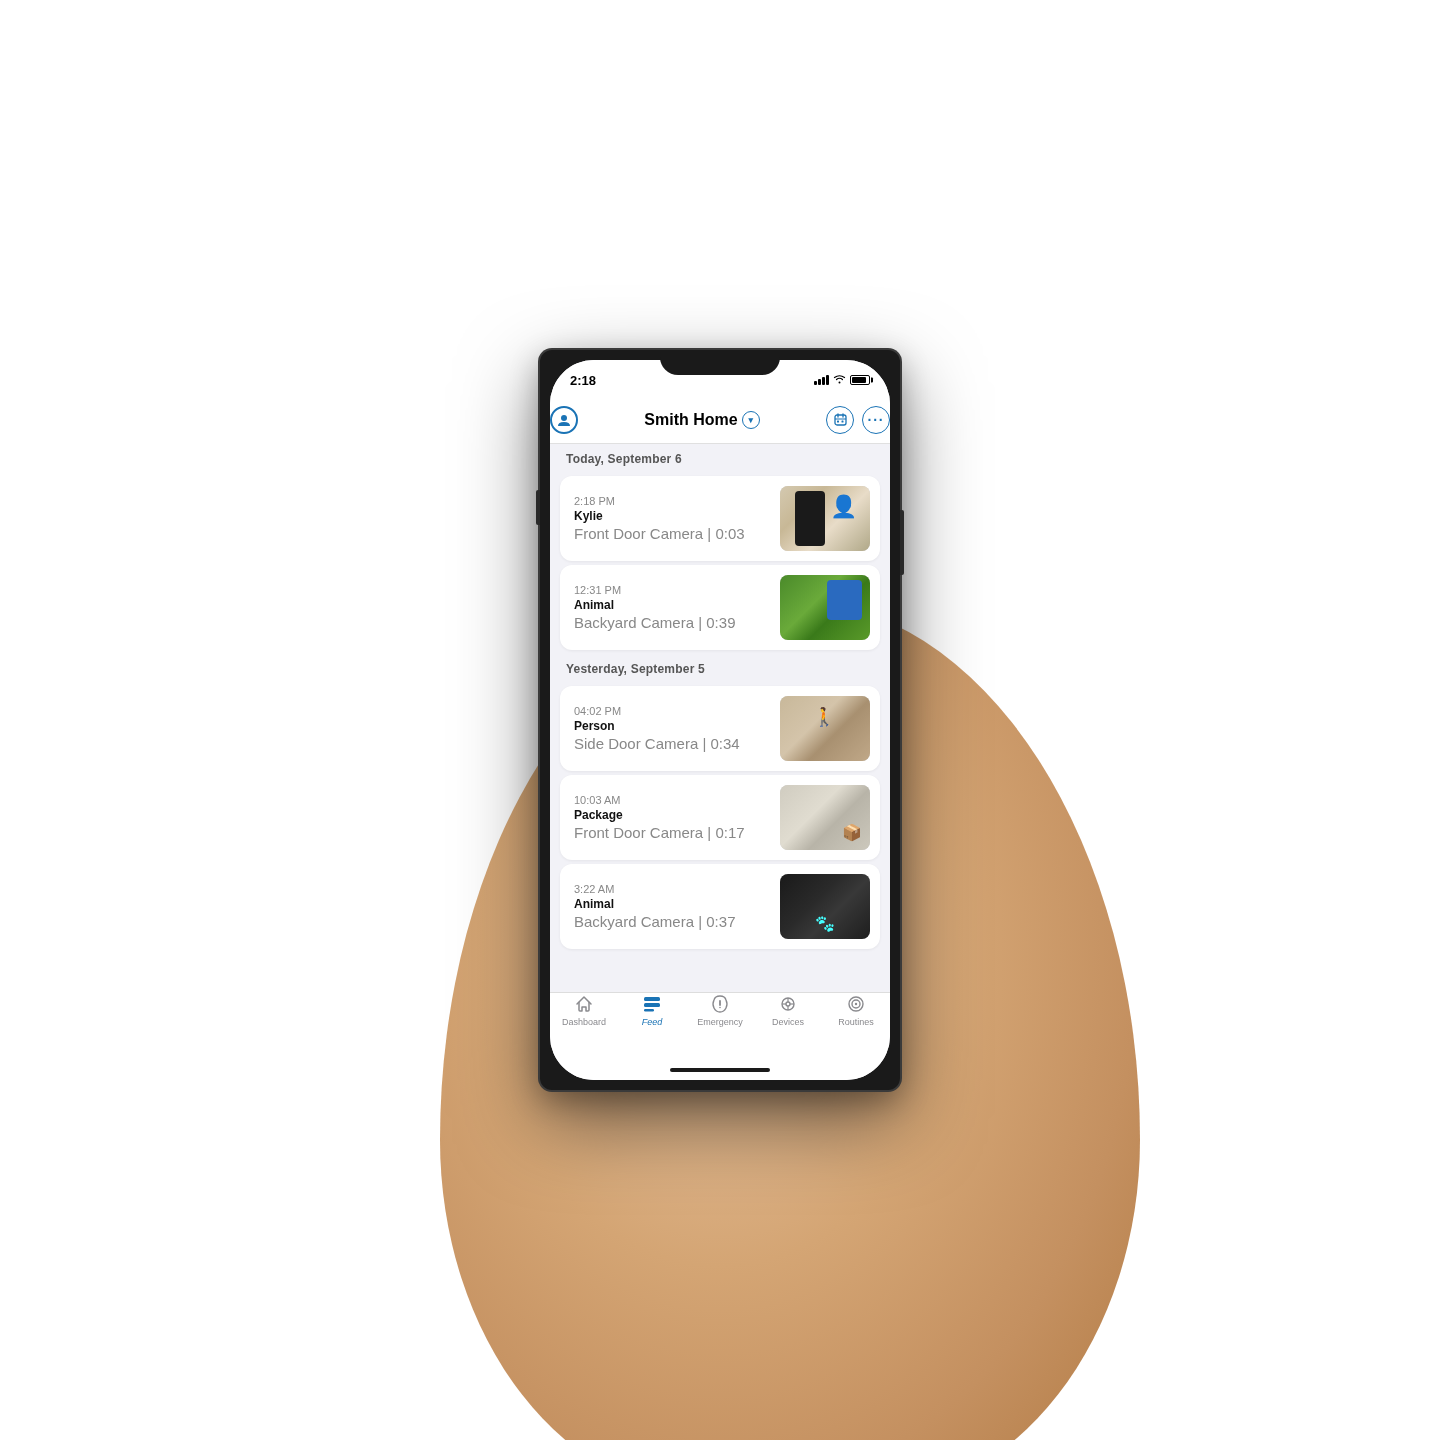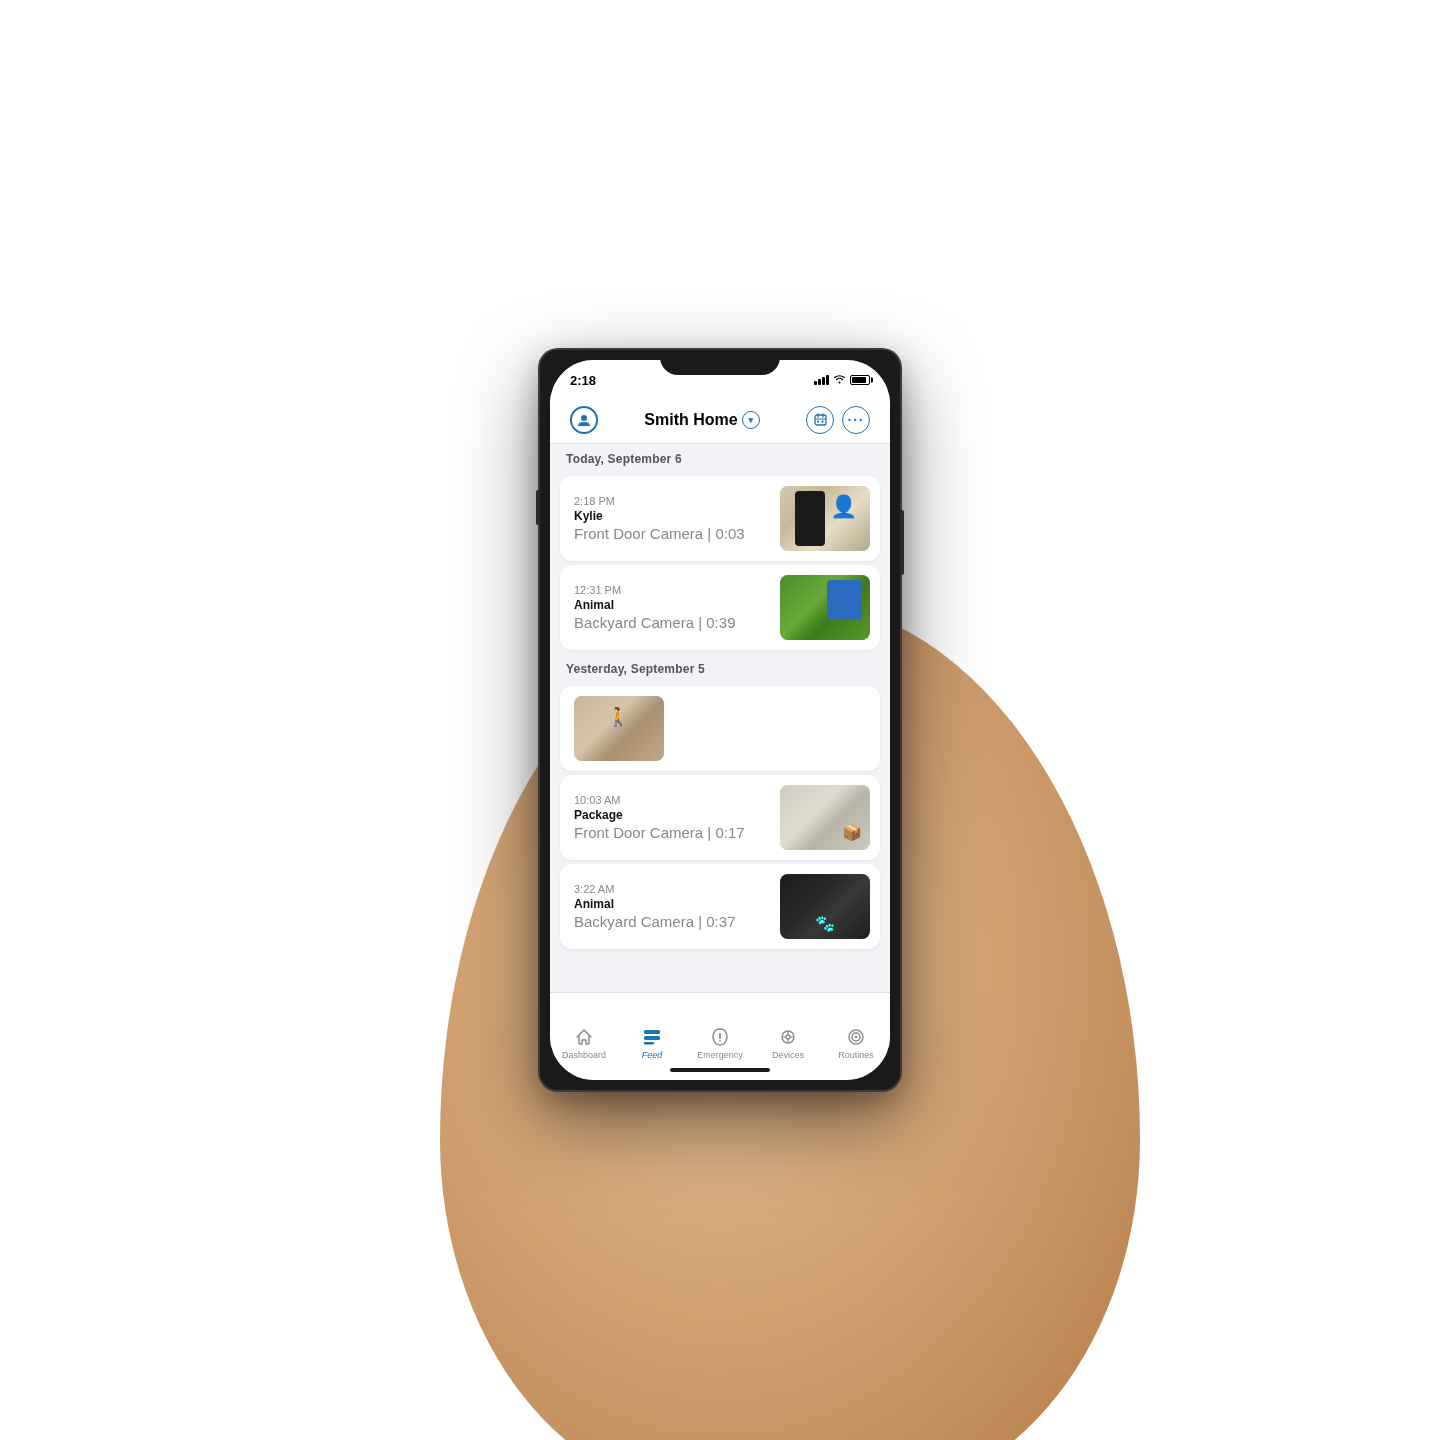--- a/index.html
+++ b/index.html
@@ -37,21 +37,21 @@
       z-index: 1;
     }
 
     
     .phone {
       position: relative;
       z-index: 10;
       width: 360px;
       height: 740px;
       background: #1a1a1a;
-      border-radius: 18px;
+      border-radius: 12px;
       box-shadow:
         0 0 0 2px #3a3a3a,
         0 30px 80px rgba(0,0,0,0.5),
         0 10px 30px rgba(0,0,0,0.3);
       display: flex;
       flex-direction: column;
       align-items: center;
       justify-content: center;
       overflow: visible;
     }
@@ -152,21 +152,21 @@
       border-radius: 1px;
     }
 
     
     .app-header {
       background: #ffffff;
       height: 48px;
       display: flex;
       align-items: center;
       justify-content: space-between;
-      padding: 0 20px;
+      padding: 0 0;
       flex-shrink: 0;
       border-bottom: 0.5px solid #e0e0e0;
     }
     .header-left-icon {
       width: 28px;
       height: 28px;
       border-radius: 50%;
       border: 2px solid #1a73b5;
       display: flex;
       align-items: center;
@@ -354,21 +354,21 @@
       left: 50%;
       transform: translateX(-50%);
       filter: brightness(3);
     }
 
     
     .bottom-nav {
       background: #ffffff;
       height: 68px;
       display: flex;
-      align-items: flex-end;
+      align-items: flex-start;
       justify-content: space-around;
       padding-top: 0;
       flex-shrink: 0;
       border-top: 0.5px solid #ddd;
     }
     .nav-item {
       display: flex;
       flex-direction: column;
       align-items: center;
       gap: 2px;
@@ -512,20 +512,25 @@
             <div class="feed-card-source">Backyard Camera | 0:39</div>
           </div>
           <div class="feed-card-thumb">
             <div class="thumb-animal-backyard"></div>
           </div>
         </div>
 
         <div class="section-header">Yesterday, September 5</div>
 
         <div class="feed-card">
+          <div class="feed-card-info">
+            <div class="feed-card-time">04:02 PM</div>
+            <div class="feed-card-label">Person</div>
+            <div class="feed-card-source">Side Door Camera | 0:34</div>
+          </div>
           <div class="feed-card-thumb">
             <div class="thumb-person"></div>
           </div>
         </div>
 
         <div class="feed-card">
           <div class="feed-card-info">
             <div class="feed-card-time">10:03 AM</div>
             <div class="feed-card-label">Package</div>
             <div class="feed-card-source">Front Door Camera | 0:17</div>

